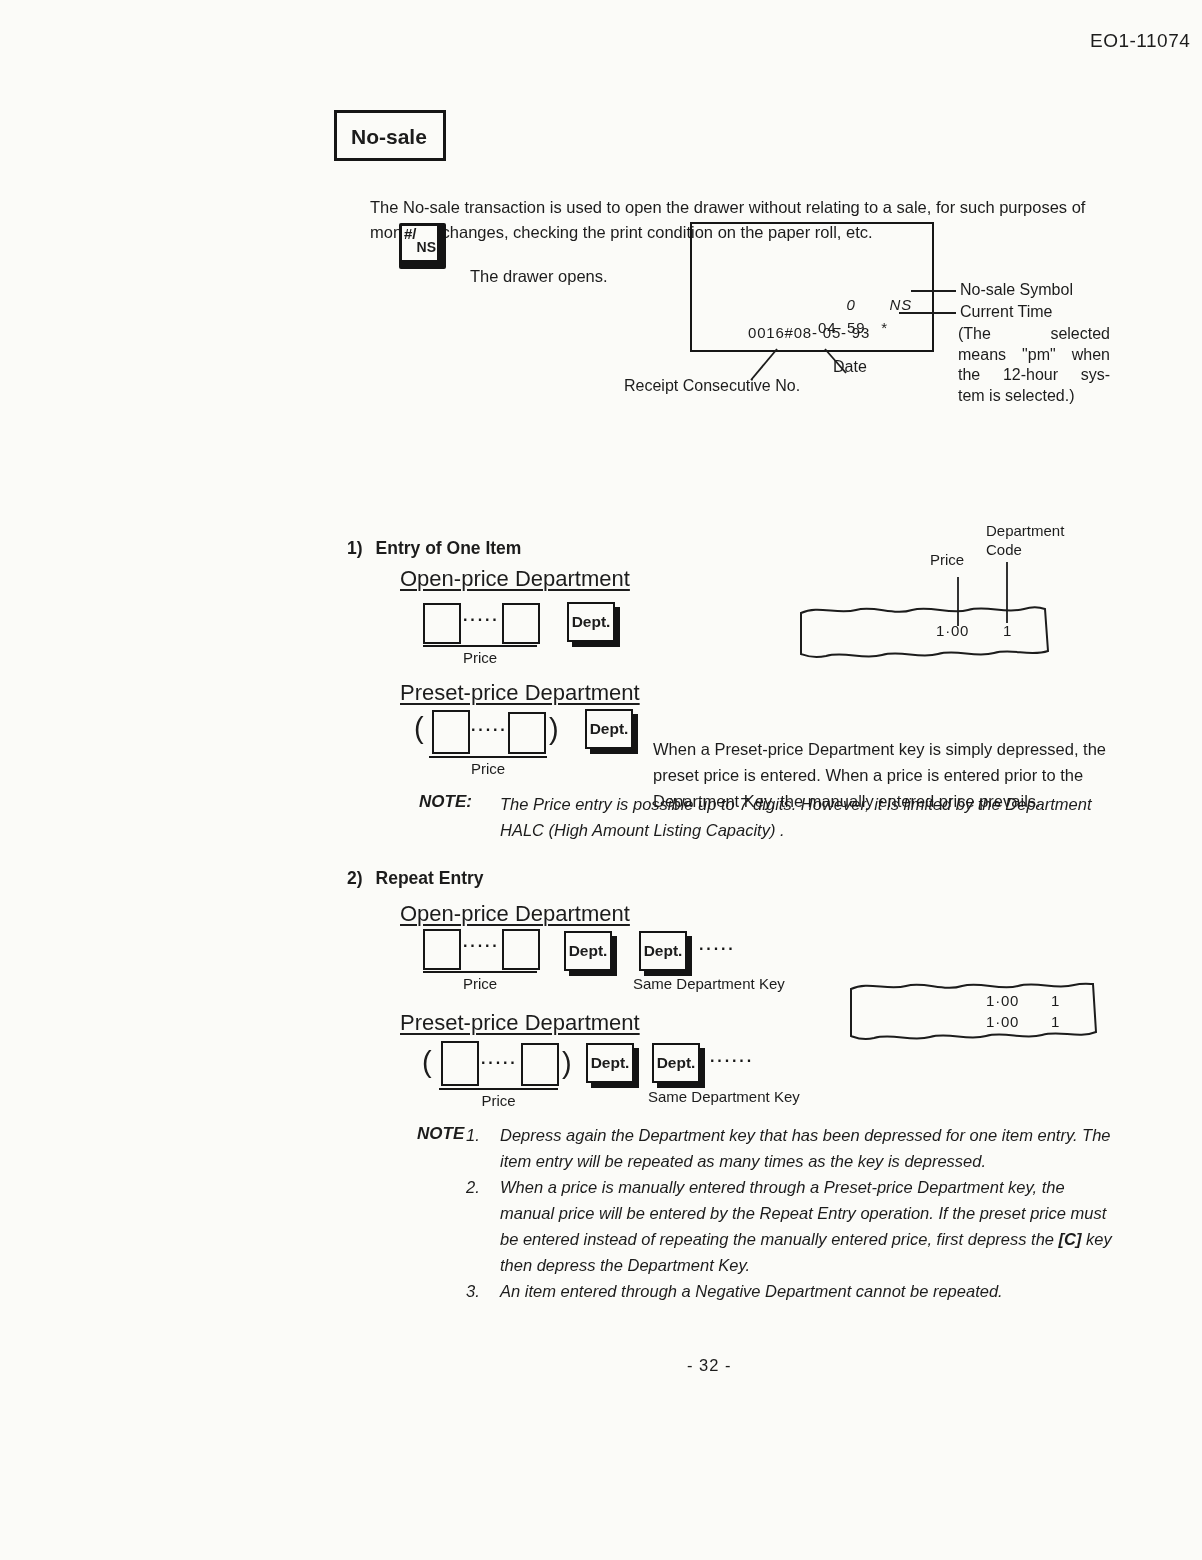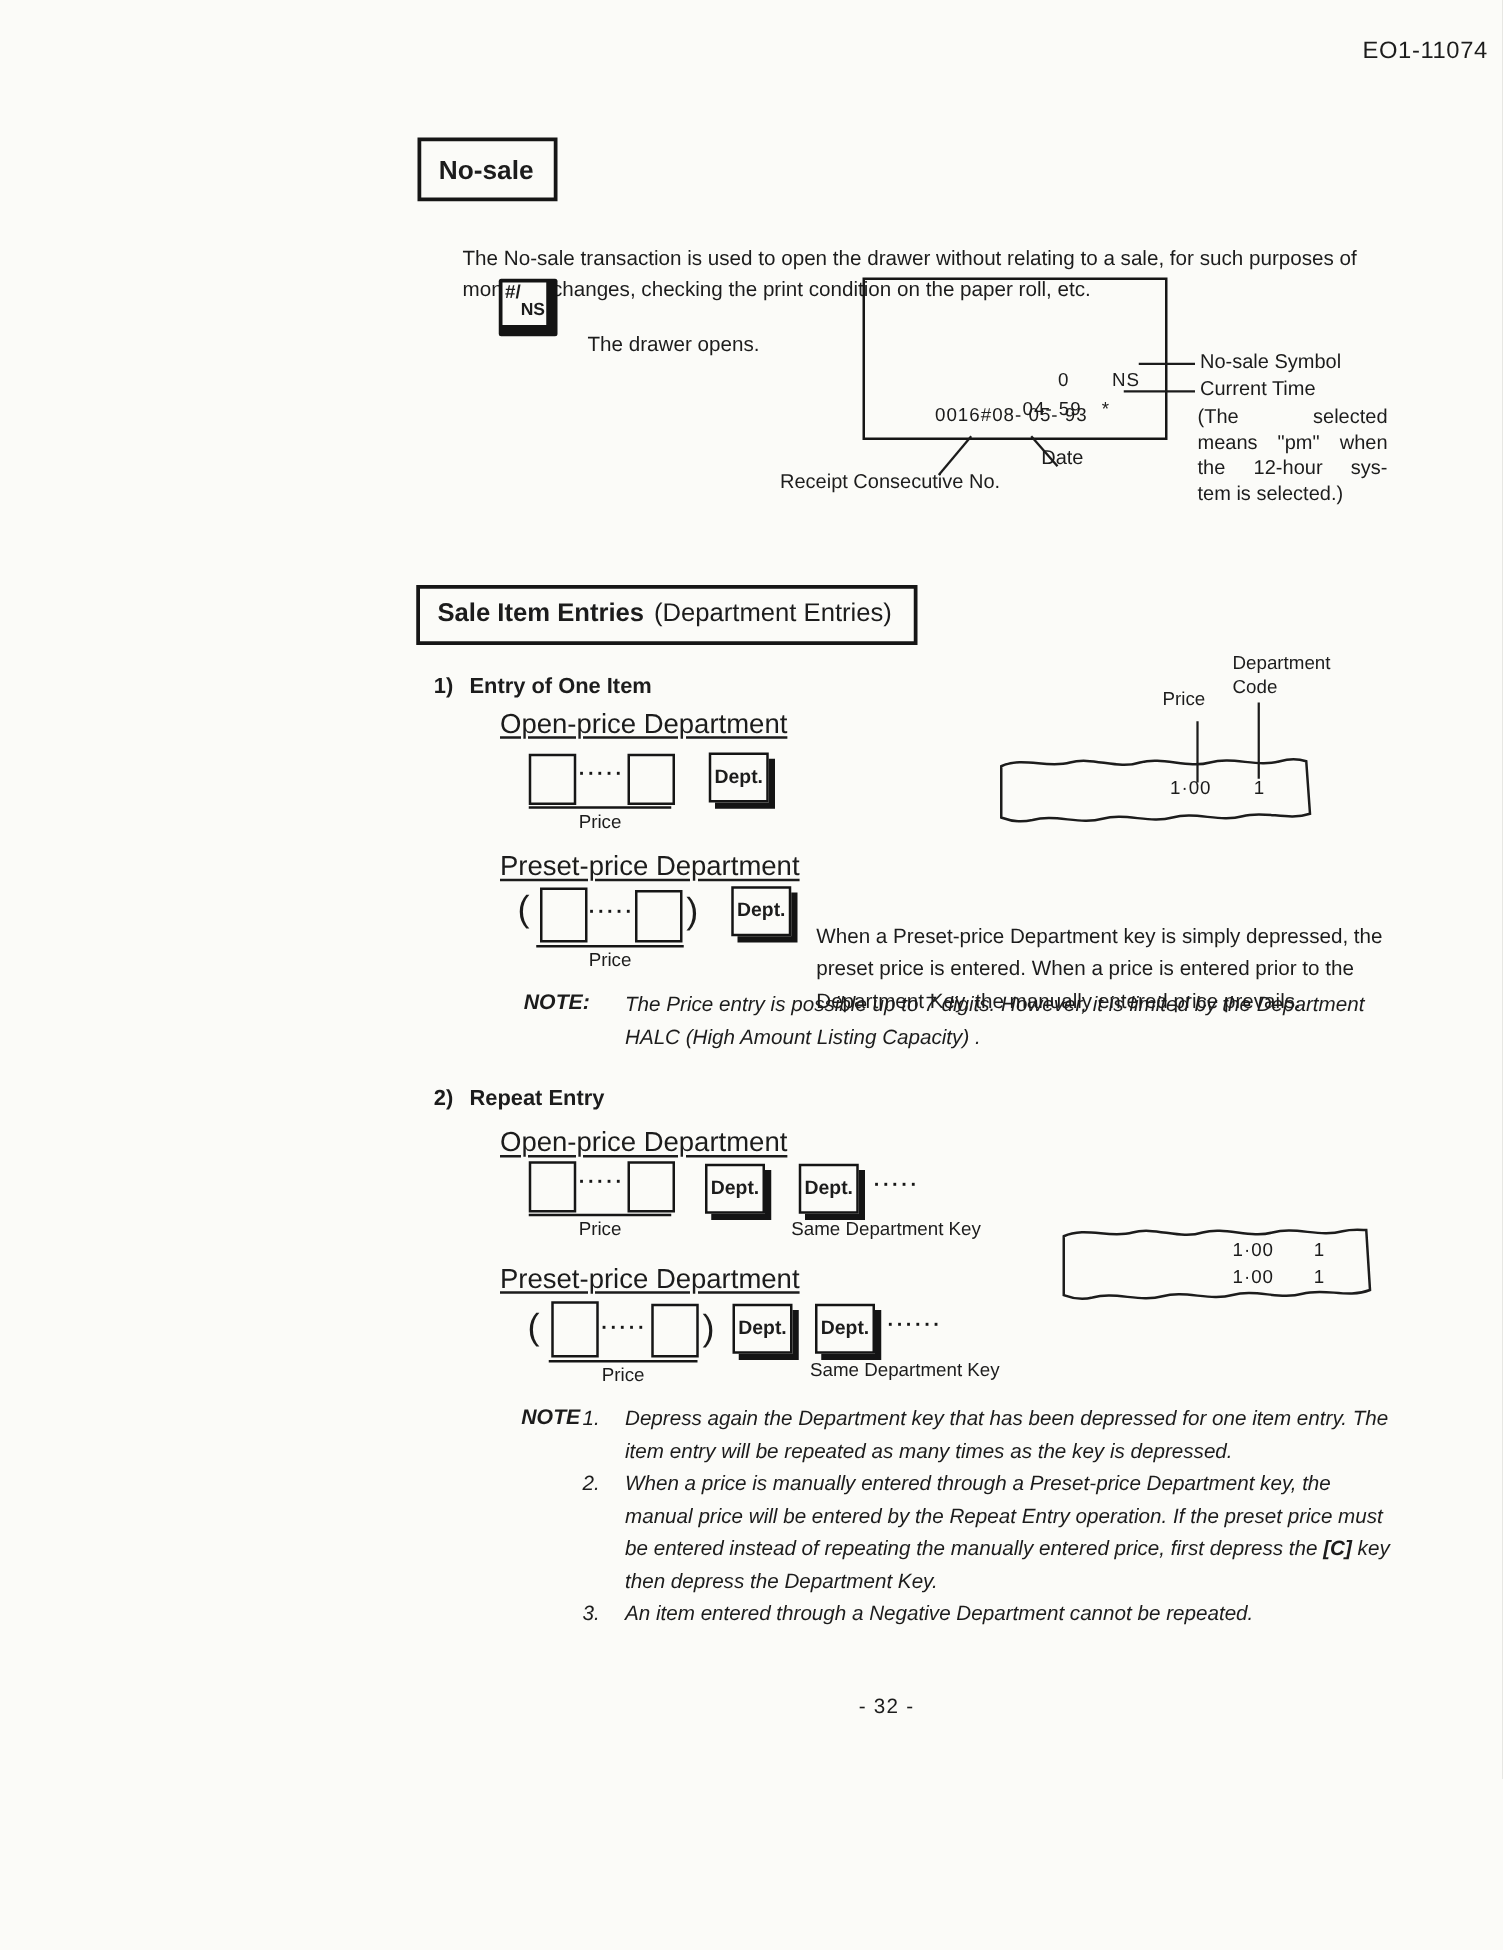--- a/index.html
+++ b/index.html
@@ -60,43 +60,40 @@
   <div class="abs body-text" style="left:370px;top:167px;width:748px;">The No-sale transaction is used to open the drawer without relating to a sale, for such purposes of money exchanges, checking the print condition on the paper roll, etc.</div>
 
   <div class="abs ns-key" style="left:399px;top:223px;">
     <div class="face"></div>
     <span class="kt">#/</span>
     <span class="kb">NS</span>
   </div>
   <div class="abs body-text" style="left:470px;top:236px;">The drawer opens.</div>
 
   <div class="abs ns-receipt" style="left:690px;top:222px;">
-    <div class="rline" style="right:20px;top:55px;">
+    <div class="rline" style="right:20px;top:55px;font-style:italic;">
       <span>0</span><span style="margin-left:34px;">NS</span>
     </div>
     <div class="rline" style="right:44px;top:78px;">
       <span>04- 59</span><span style="margin-left:16px;">*</span>
     </div>
     <div class="rline" style="left:56px;top:100px;">0016#08- 05- 93</div>
   </div>
 
   <div class="abs callout" style="left:960px;top:280px;">No-sale Symbol</div>
   <div class="abs callout" style="left:960px;top:302px;">Current Time</div>
   <div class="abs ast-note" style="left:958px;top:324px;">
     <div class="just">(The selected</div>
     <div class="just">means "pm" when</div>
     <div class="just">the 12-hour sys-</div>
     <div>tem is selected.)</div>
   </div>
   <div class="abs callout" style="left:624px;top:376px;">Receipt Consecutive No.</div>
   <div class="abs callout" style="left:833px;top:357px;">Date</div>
 
-  <div class="abs hbox hbox2" style="left:333px;top:468px;">
-    <span>Sale Item Entries</span><span class="suffix">(Department Entries)</span>
-  </div>
 
   <div class="abs subhead" style="left:347px;top:538px;">
     <span class="shnum">1)</span><span>Entry of One Item</span>
   </div>
   <div class="abs seclabel" style="left:400px;top:566px;">Open-price Department</div>
 
   <div class="abs pbox" style="left:423px;top:603px;"></div>
   <div class="abs dots" style="left:463px;top:611px;">·····</div>
   <div class="abs pbox" style="left:502px;top:603px;"></div>
   <div class="abs uline" style="left:423px;top:645px;width:114px;"></div>

